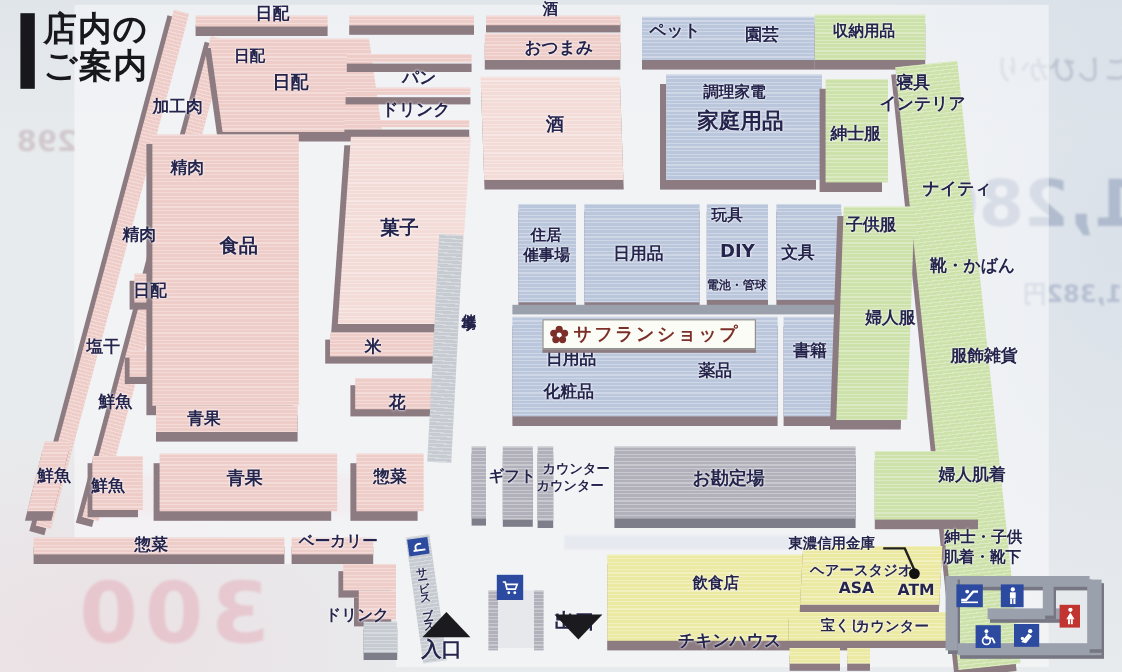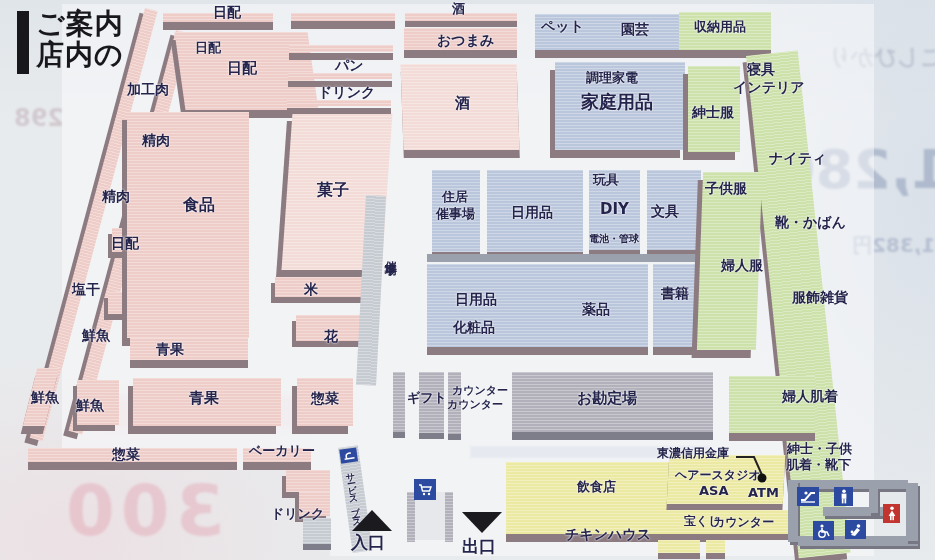--- a/index.html
+++ b/index.html
@@ -204,22 +204,35 @@
   <span class="lbl s13" style="left:786px;top:458px;">肌着・靴下</span>
   <span class="lbl s12" style="left:657px;top:447px;">東濃信用金庫</span>
   <span class="lbl s13" style="left:748px;top:486px;">ATM</span>
   <span class="lbl s12" style="left:675px;top:469px;">ヘアースタジオ</span>
   <span class="lbl s13" style="left:699px;top:484px;">ASA</span>
   <span class="lbl s12" style="left:684px;top:515px;">宝くじ</span>
   <span class="lbl s12" style="left:713px;top:516px;">カウンター</span>
   <span class="lbl s13" style="left:577px;top:480px;">飲食店</span>
   <span class="lbl" style="left:565px;top:499px;margin-top:27px;">チキンハウス</span>
   <span class="lbl s17" style="left:351px;top:533px;">入口</span>
-  <span class="lbl s17" style="left:462px;top:537px;">出口</span>
-
+  <span class="lbl s17" style="left:462px;top:509px;">出口</span>
+
+  <div class="logo">
+    <svg width="16" height="16" viewBox="0 0 16 16">
+      <g fill="#7c2f28">
+        <circle cx="8" cy="3.5" r="3"></circle>
+          <circle cx="12.5" cy="6.8" r="3"></circle>
+          <circle cx="10.8" cy="12" r="3"></circle>
+        <circle cx="5.2" cy="12" r="3"></circle>
+          <circle cx="3.5" cy="6.8" r="3"></circle>
+      </g>
+      <circle cx="8" cy="8" r="2" fill="#fff"></circle>
+    </svg>
+    <span>サフランショップ</span>
+  </div>
 
   <svg style="position:absolute;left:734px;top:449px;" width="38" height="36" viewBox="0 0 38 36">
     <path d="M2 8 H20 L28 26" stroke="#222" stroke-width="2" fill="none"></path>
     <circle cx="28" cy="29" r="4.5" fill="#111"></circle>
   </svg>
 
   <div class="tri tri-up" style="left:352px;top:510px;"></div>
   <div class="tri tri-down" style="left:462px;top:512px;"></div>
 
   <div class="icon" style="left:414px;top:479px;width:22px;height:21px;background:#2b4aa0;">
@@ -262,17 +275,17 @@
   <div class="icon" style="left:845px;top:520px;width:21px;height:19px;background:#2b4aa0;">
     <svg width="15" height="14" viewBox="0 0 15 14">
         <circle cx="10.5" cy="3" r="1.8" fill="#fff"></circle>
         <path d="M3 12 L9 5 l3 2 -5 6 Z" fill="#fff"></path>
         <circle cx="4" cy="9" r="1.4" fill="#fff"></circle>
       </svg>
   </div>
 
   <div class="titlebar"></div>
   <div class="title">
+    <div>店内の</div>
     <div>ご案内</div>
-    <div>店内の</div>
   </div>
 
 </div>
 
 </body></html>

